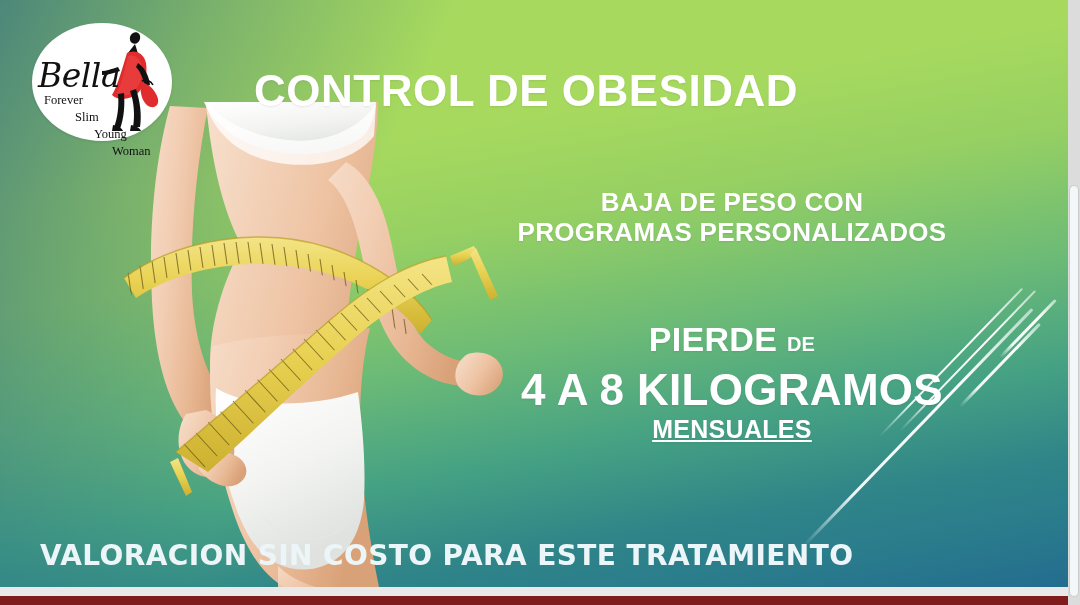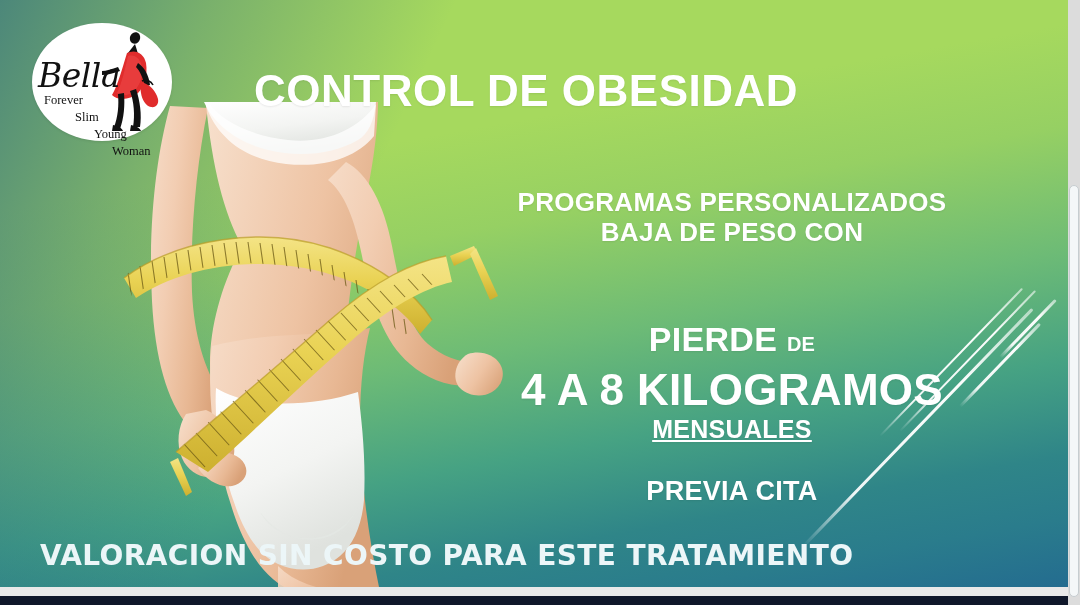--- a/index.html
+++ b/index.html
@@ -11,21 +11,21 @@
   body {
     font-family: "Liberation Sans", sans-serif;
   }
 
   
   .viewport {
     position: relative;
     width: 1080px;
     height: 605px;
     overflow: hidden;
-    background: #0f172a;
+    background: #7f1d1d;
   }
 
   
   .banner {
     position: absolute;
     left: 0;
     top: 0;
     width: 1068px;
     height: 596px;
     overflow: hidden;
@@ -372,34 +372,33 @@
       <div class="logo-word">Bella</div>
       <div class="logo-tag t1">Forever</div>
       <div class="logo-tag t2">Slim</div>
       <div class="logo-tag t3">Young</div>
       <div class="logo-tag t4">Woman</div>
     </div>
 
     <div class="hl-title">CONTROL DE OBESIDAD</div>
 
     <div class="sub-block">
+      <div class="sub-line">BAJA DE PESO CON</div>
       <div class="sub-line">PROGRAMAS PERSONALIZADOS</div>
-      <div class="sub-line">BAJA DE PESO CON</div>
     </div>
 
     <div class="offer-block">
       <div class="offer-l1">
         <span>PIERDE</span>
         <span class="small">DE</span>
       </div>
       <div class="offer-l2">4 A 8 KILOGRAMOS</div>
       <div class="offer-l3">MENSUALES</div>
     </div>
 
-    <div class="previa">PREVIA CITA</div>
 
     <div class="footnote">VALORACION SIN COSTO PARA ESTE TRATAMIENTO</div>
 
     <div class="scroll-bottom"></div>
   </div>
 
   <div class="scroll-track">
     <div class="scroll-thumb"></div>
   </div>
 

